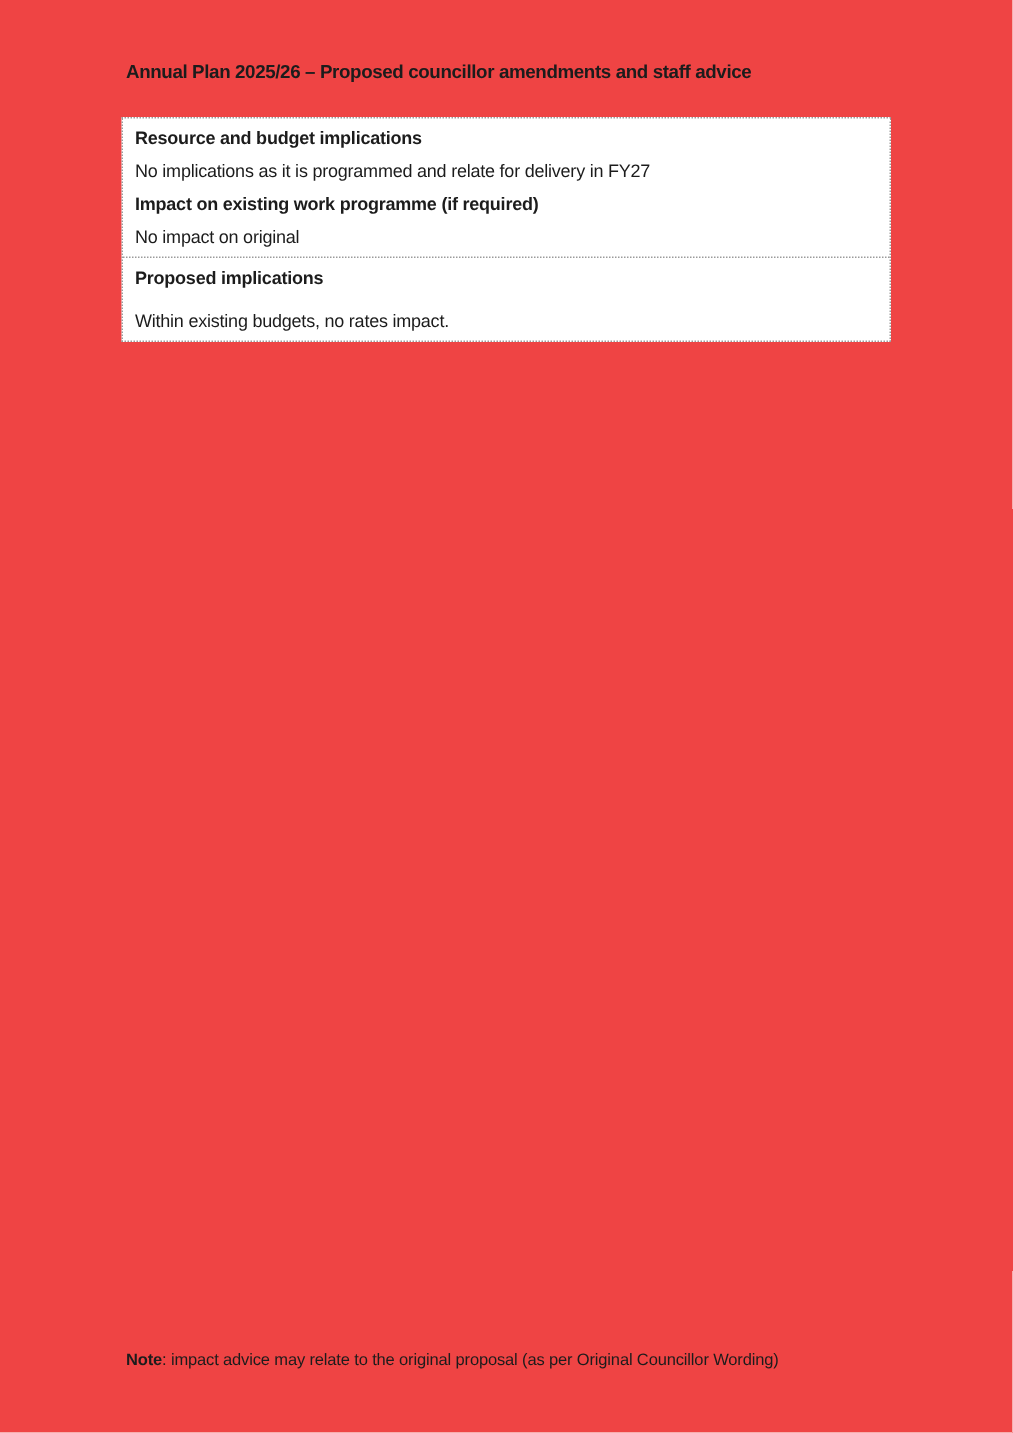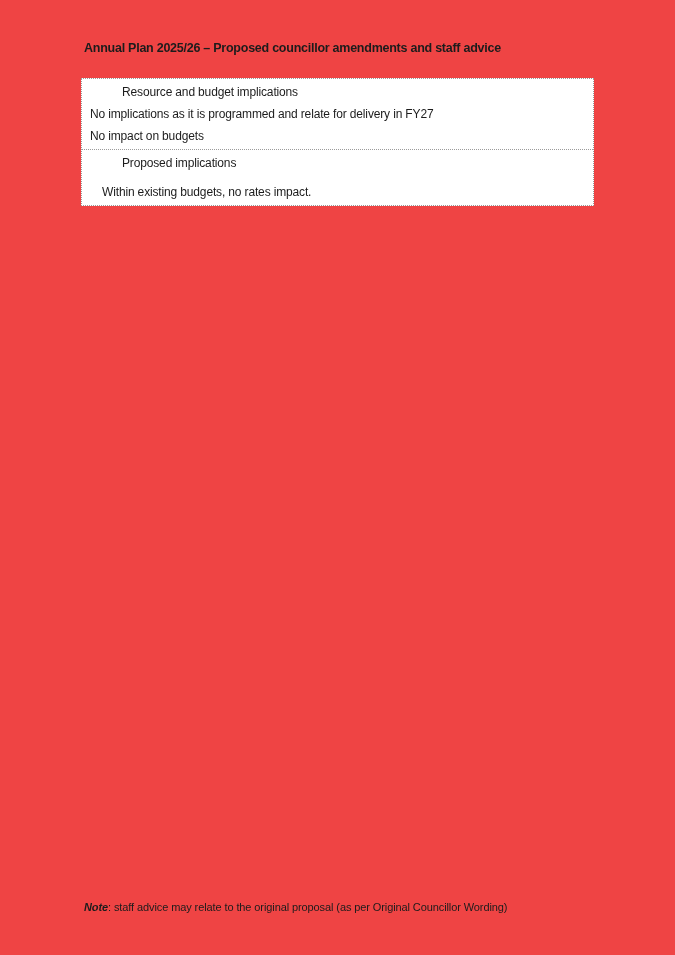--- a/index.html
+++ b/index.html
@@ -40,64 +40,62 @@
     padding: 2px 8px;
   }
   .advice-cell p {
     margin: 0;
     font-size: 12px;
     line-height: 22px;
     letter-spacing: -0.15px;
     white-space: nowrap;
   }
   .advice-cell p.heading {
-    font-weight: 400;
-    margin-left: 32px;
+    font-weight: 700;
   }
   .finance-cell {
     border-top: 1px dotted #9b9b9b;
   }
   .finance-cell .body-after-gap {
     margin-top: 7px;
-    margin-left: 12px;
   }
   .footer-note {
     position: absolute;
     left: 84px;
     top: 901px;
     margin: 0;
     font-size: 11px;
     line-height: 13px;
     letter-spacing: -0.1px;
     white-space: nowrap;
   }
   .footer-note strong {
     font-weight: 700;
-    font-style: italic;
   }
 </style>
 </head>
 <body>
 
 <div class="page">
 
   <h1 class="page-title">Annual Plan 2025/26 – Proposed councillor amendments and staff advice</h1>
 
   <div class="advice-table">
 
     <div class="advice-cell">
       <p class="heading">Resource and budget implications</p>
       <p>No implications as it is programmed and relate for delivery in FY27</p>
-      <p>No impact on budgets</p>
+      <p class="heading">Impact on existing work programme (if required)</p>
+      <p>No impact on original</p>
     </div>
 
     <div class="advice-cell finance-cell">
       <p class="heading">Proposed implications</p>
       <p class="body-after-gap">Within existing budgets, no rates impact.</p>
     </div>
 
   </div>
 
   <p class="footer-note">
-    <strong>Note</strong><span>: staff advice may relate to the original proposal (as per Original Councillor Wording)</span>
+    <strong>Note</strong><span>: impact advice may relate to the original proposal (as per Original Councillor Wording)</span>
   </p>
 
 </div>
 
 </body></html>

